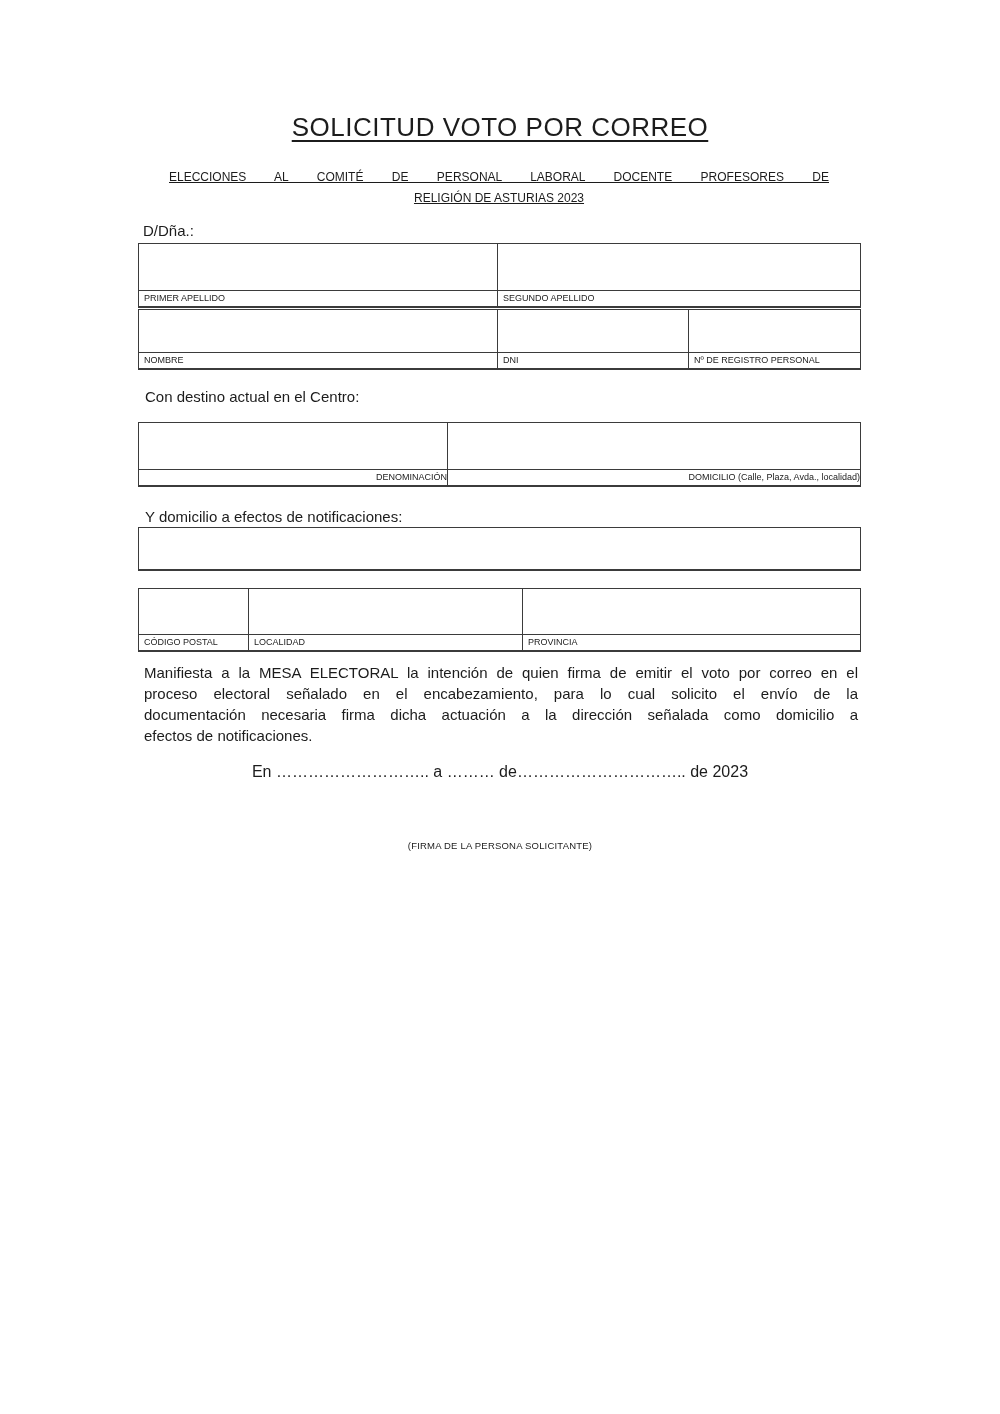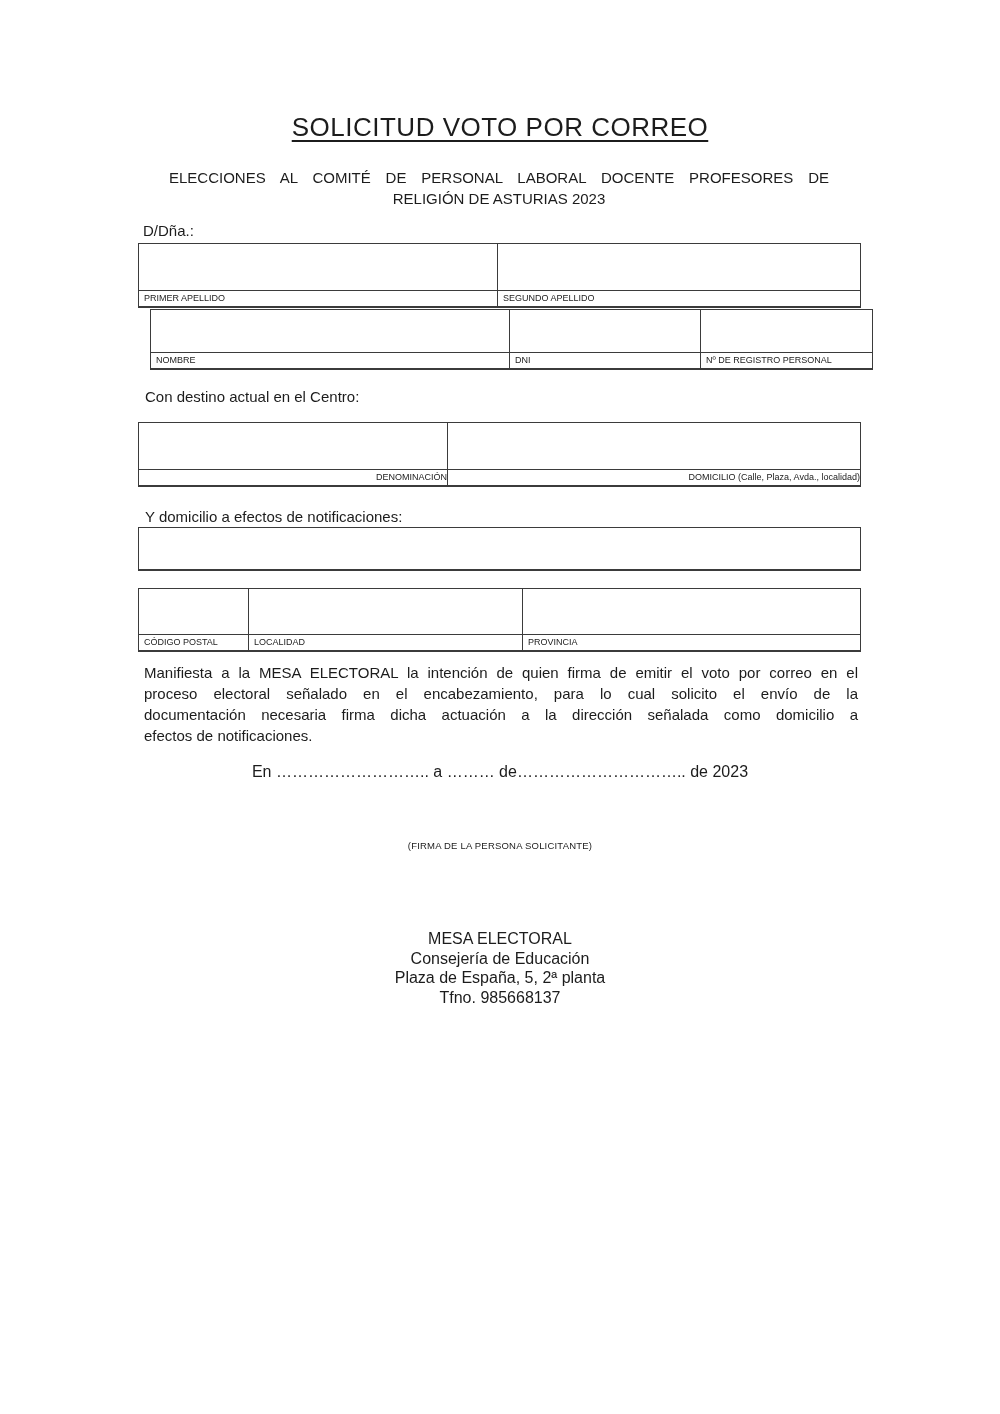--- a/index.html
+++ b/index.html
@@ -20,22 +20,23 @@
     text-align: center;
     font-size: 26px;
     letter-spacing: 0.5px;
     text-decoration: underline;
     text-decoration-thickness: 2px;
     text-underline-offset: 4px;
     white-space: nowrap;
   }
   .subtitle {
     left: 169px; top: 167px; width: 660px;
-    font-size: 15px;
+    font-size: 12px;
     line-height: 21px;
+    text-decoration: underline;
   }
   .justify-line { text-align: justify; text-align-last: justify; }
   .center-line { text-align: center; }
 
   .section-label {
     font-size: 15px;
     white-space: nowrap;
   }
 
   .form-table {
@@ -110,21 +111,21 @@
       <td style="height:46px"></td>
       <td></td>
     </tr>
     <tr>
       <td class="cell-label">PRIMER APELLIDO</td>
       <td class="cell-label">SEGUNDO APELLIDO</td>
     </tr>
   </tbody>
     </table>
 
-  <table class="abs form-table" style="left:150px; top:309px;">
+  <table class="abs form-table" style="left:138px; top:309px;">
     <colgroup>
         <col style="width:359px">
         <col style="width:191px">
         <col style="width:172px">
       </colgroup>
     <tbody>
         <tr>
       <td style="height:42px"></td>
       <td></td>
       <td></td>
@@ -193,20 +194,14 @@
     <div class="justify-line">Manifiesta a la MESA ELECTORAL la intención de quien firma de emitir el voto por correo en el</div>
     <div class="justify-line">proceso electoral señalado en el encabezamiento, para lo cual solicito el envío de la</div>
     <div class="justify-line">documentación necesaria firma dicha actuación a la dirección señalada como domicilio a</div>
     <div class="last-line">efectos de notificaciones.</div>
   </div>
 
   <div class="abs date-line">En ……………………….. a ……… de………………………….. de 2023</div>
 
   <div class="abs firma">(FIRMA DE LA PERSONA SOLICITANTE)</div>
 
-  <div class="abs footer">
-    <div>MESA ELECTORAL</div>
-    <div>Consejería de Educación</div>
-    <div>Plaza de España, 5, 2ª planta</div>
-    <div>Tfno. 985668137</div>
-  </div>
 
 </div>
 
 </body></html>

